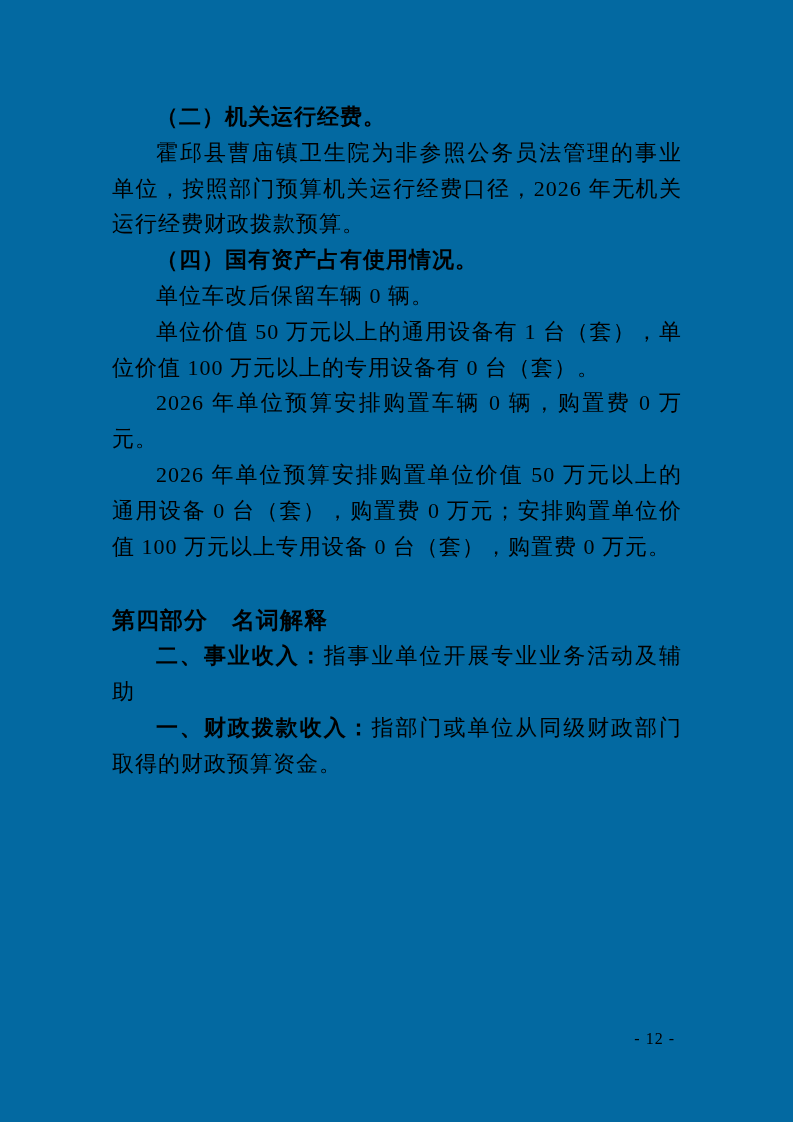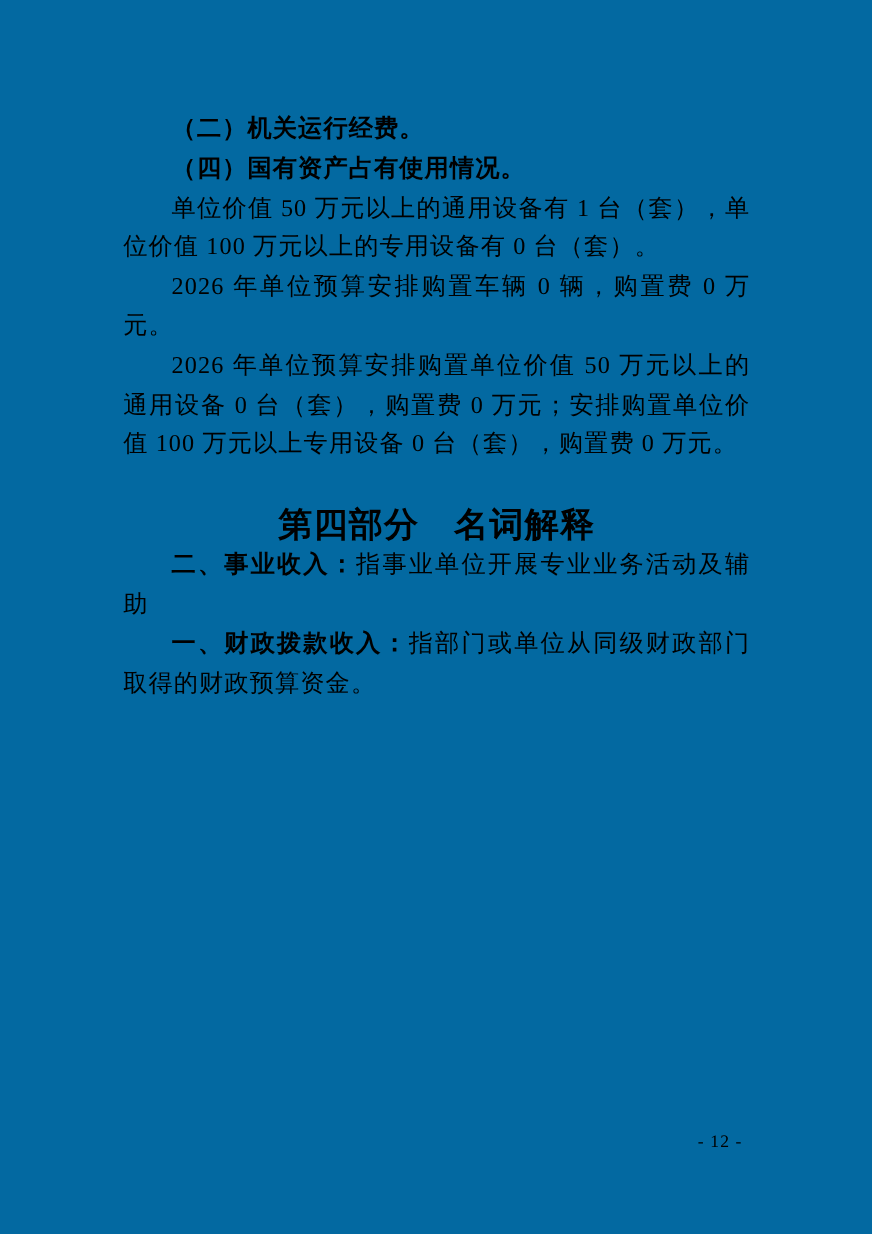--- a/index.html
+++ b/index.html
@@ -31,24 +31,23 @@
     text-indent: 2em;
     letter-spacing: 1px;
     font-weight: normal;
   }
   .sub-heading {
     font-weight: bold;
   }
   .part-title {
     margin: 38px 0 0 0;
     font-family: "Liberation Sans", "DejaVu Sans", sans-serif;
-    font-size: 31px;
+    font-size: 23px;
     line-height: 36px;
     font-weight: bold;
-    text-align: center;
     text-indent: 0;
     letter-spacing: 1px;
   }
   .term-para .term {
     font-family: "Liberation Sans", "DejaVu Sans", sans-serif;
     font-weight: bold;
   }
   .page-number {
     position: absolute;
     top: 1031px;
@@ -59,23 +58,25 @@
     font-family: "Liberation Serif", "DejaVu Serif", serif;
   }
 </style>
 </head>
 <body>
 
 <div class="page">
   <div class="content">
 
     <h3 class="sub-heading">（二）机关运行经费。</h3>
+    <p class="para">霍邱县曹庙镇卫生院为非参照公务员法管理的事业单位，按照部门预算机关运行经费口径，2026 年无机关运行经费财政拨款预算。</p>
 
 
     <h3 class="sub-heading">（四）国有资产占有使用情况。</h3>
+    <p class="para">单位车改后保留车辆 0 辆。</p>
     <p class="para">单位价值 50 万元以上的通用设备有 1 台（套），单位价值 100 万元以上的专用设备有 0 台（套）。</p>
     <p class="para">2026 年单位预算安排购置车辆 0 辆，购置费 0 万元。</p>
     <p class="para">2026 年单位预算安排购置单位价值 50 万元以上的通用设备 0 台（套），购置费 0 万元；安排购置单位价值 100 万元以上专用设备 0 台（套），购置费 0 万元。</p>
 
     <h2 class="part-title">第四部分　名词解释</h2>
 
     <p class="para term-para"><span class="term">二、事业收入：</span><span>指事业单位开展专业业务活动及辅助</span></p>
 
     <p class="para term-para"><span class="term">一、财政拨款收入：</span><span>指部门或单位从同级财政部门取得的财政预算资金。</span></p>
 

